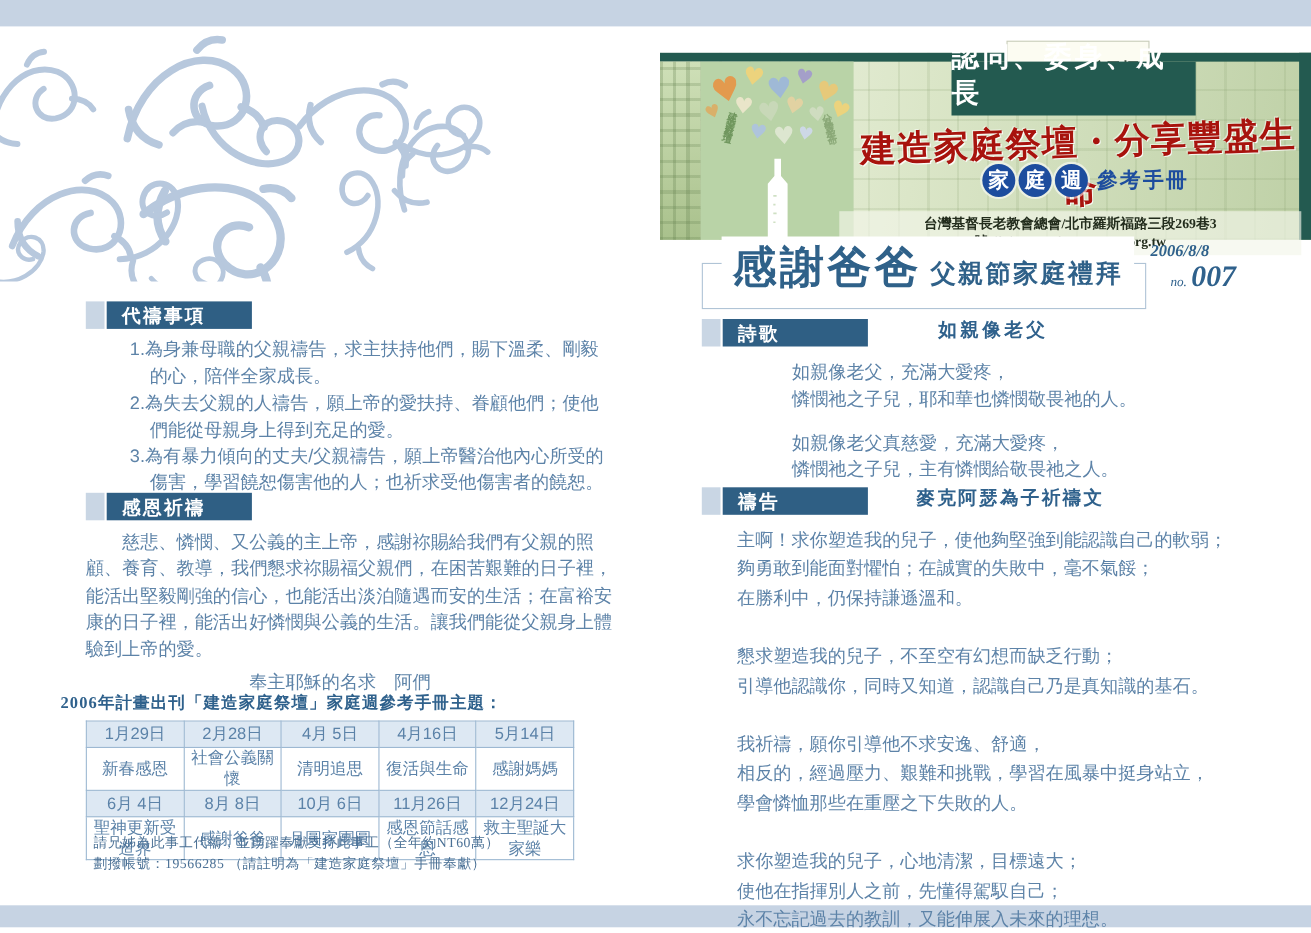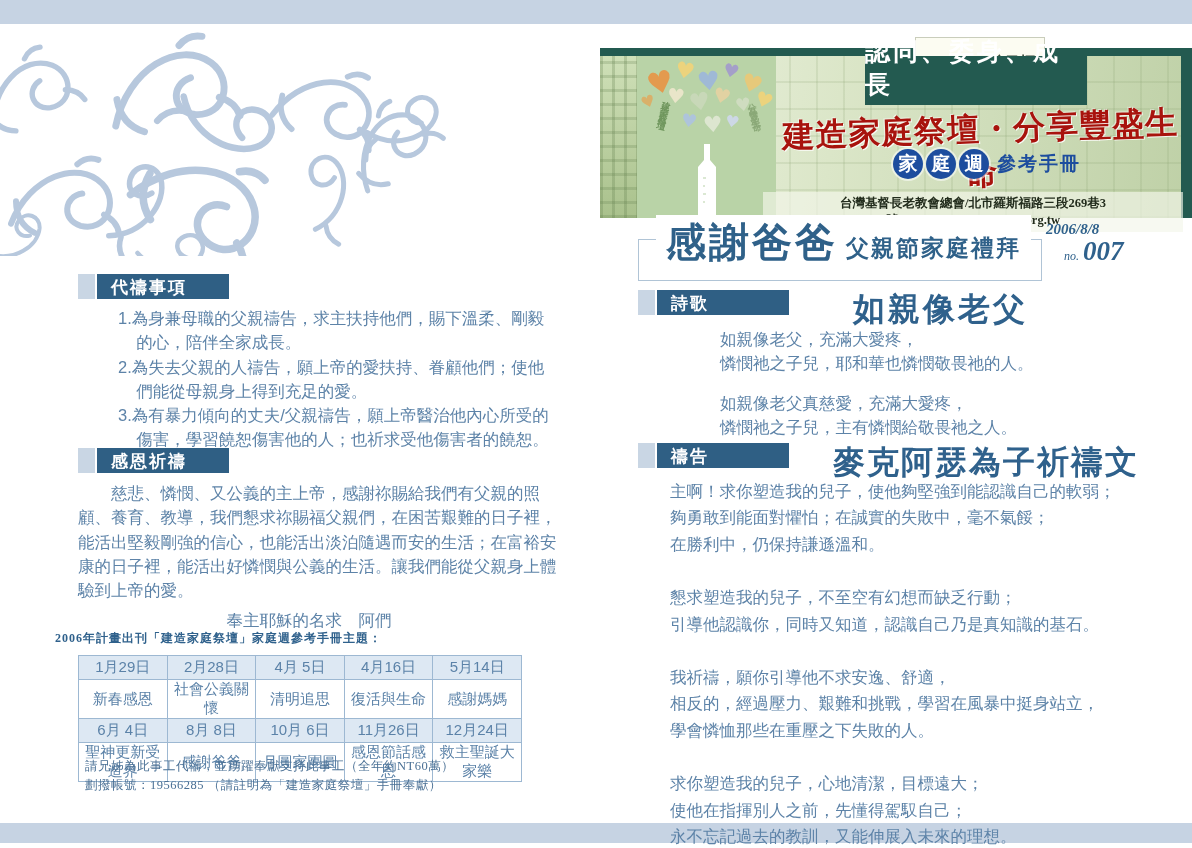--- a/index.html
+++ b/index.html
@@ -26,21 +26,21 @@
   
   .prayer-items { position:absolute; left:78px; top:274px; width:478px; }
   .prayer-items .items { margin-top:7px; }
   .prayer-items .item { padding-left:1.1em; text-indent:-1.1em;margin-left:40px; }
 
   .thanks { position:absolute; left:78px; top:448px; width:490px; }
   .thanks .bodyp { margin-top:8px; text-indent:2em; }
   .thanks .closing { margin-top:6px; text-align:center; padding-right:28px; }
 
   .table-title { position:absolute; left:55px; top:630px; color:#2f618c; font-weight:bold;
-                 font-size:12px; font-family:"Liberation Serif", serif; letter-spacing:1px; }
+                 font-size:15px; font-family:"Liberation Serif", serif; letter-spacing:1px; }
   table.schedule { position:absolute; left:78px; top:655px; width:444px; border-collapse:collapse; }
   table.schedule td { border:1px solid #9db8d2; height:24px; text-align:center;
                       font-size:15px; color:#5b82a8; width:20%; }
   table.schedule tr.date-row td { background:#dde8f3; }
   table.schedule tr.theme-row td { background:#ffffff; }
 
   .notes { position:absolute; left:85px; top:757px; font-family:"Liberation Serif", serif;
            font-size:12.5px; color:#4a7095; line-height:1.55; letter-spacing:0.5px; }
 
   
@@ -99,21 +99,21 @@
   .title-text { position:absolute; left:656px; top:215px; display:flex; align-items:baseline;
                 background:#ffffff; padding:0 10px; }
   .title-main { font-family:"Liberation Serif", serif; font-weight:bold; font-size:40px;
                 color:#2f6189; letter-spacing:3px; }
   .title-sub { font-family:"Liberation Serif", serif; font-weight:bold; font-size:23px;
                color:#2f6189; letter-spacing:2px; margin-left:8px; }
 
   
   .hymn { position:absolute; left:638px; top:290px; width:540px; }
   .hymn-title, .prayer-title { position:absolute; top:-2px; font-family:"Liberation Serif", serif;
-               font-weight:bold; font-size:32px; color:#2f618c; letter-spacing:3px; }
+               font-weight:bold; font-size:17px; color:#2f618c; letter-spacing:3px; }
   .hymn-title { left:215px; }
   .lyrics { margin-left:82px; margin-top:12px; }
   .stanza { margin-bottom:15px; }
 
   .prayer { position:absolute; left:638px; top:443px; width:545px; }
   .prayer-title { left:195px; letter-spacing:2px; }
   .prayer-body { margin-left:32px; margin-top:10px; }
   .prayer-body .para { margin-bottom:27px; }
   .prayer-body .line { line-height:1.6; }
 </style>

